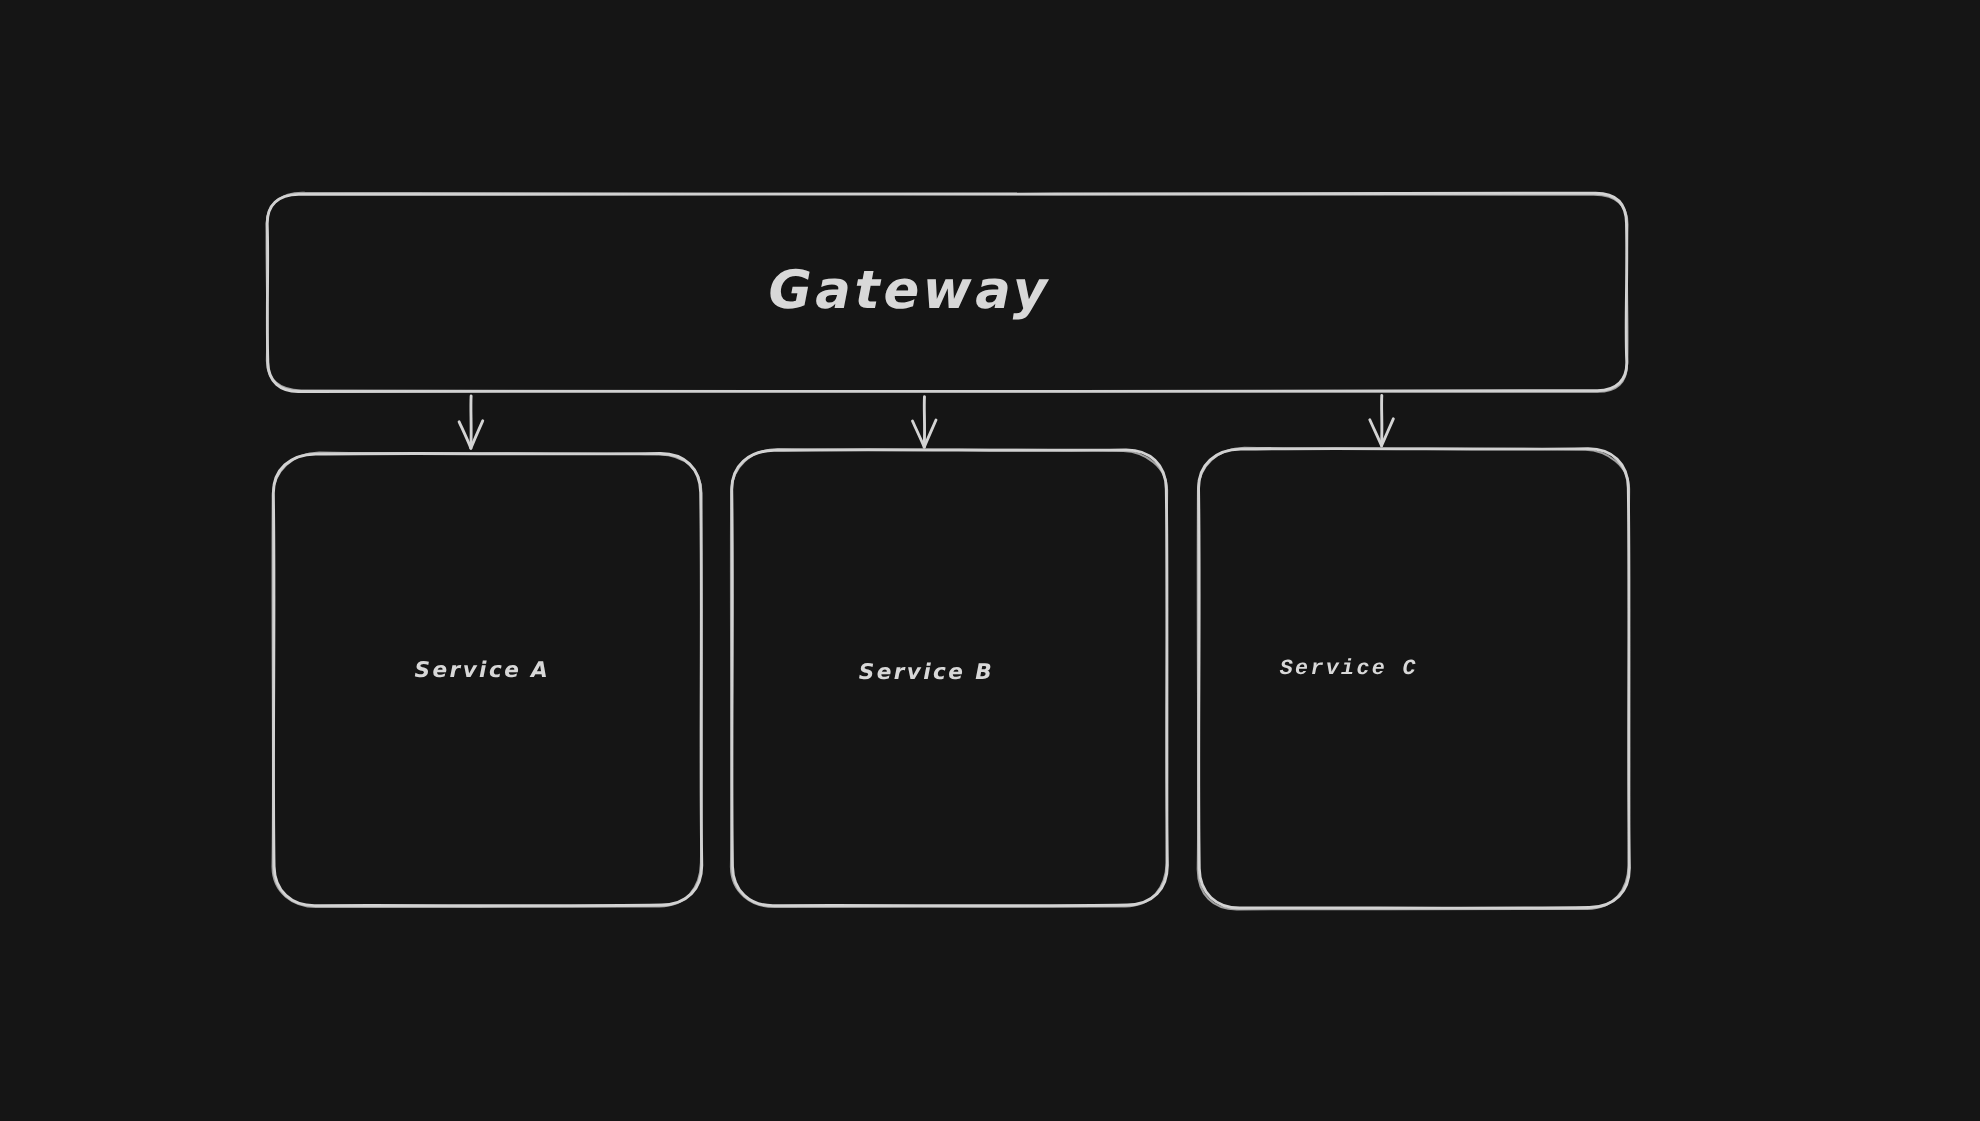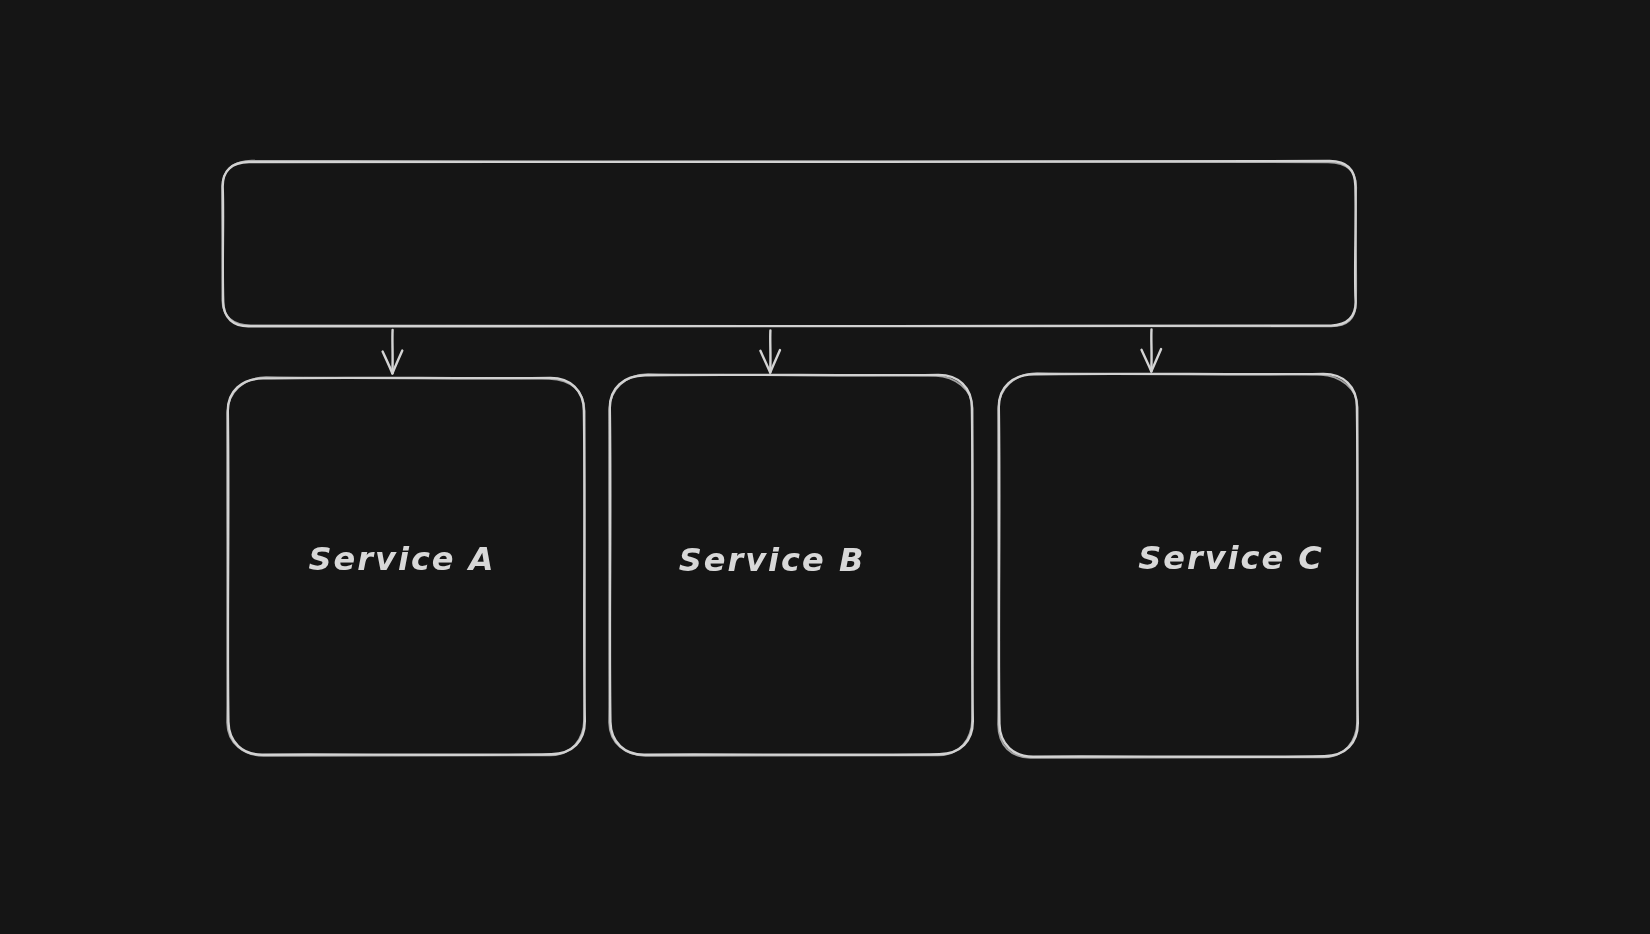--- a/index.html
+++ b/index.html
@@ -48,26 +48,26 @@
     white-space: nowrap;
     user-select: none;
   }
   .label-gateway {
     left: 758px;
     top: 242px;
     font-size: 44px;
     letter-spacing: 3px;
   }
   .label-service {
-    font-size: 32px;
+    font-size: 18px;
     letter-spacing: 2px;
   }
   .label-service-a { left: 402px; top: 559px; }
   .label-service-b { left: 772px; top: 560px; }
-  .label-service-c { left: 1231px; top: 558px; }
+  .label-service-c { left: 1124px; top: 558px; font-family: Liberation Mono, monospace; }
 </style>
 </head>
 <body>
 
 <div class="canvas">
 
   <svg class="shapes" viewBox="0 0 1650 934">
 
     <g>
       <path class="sketch-stroke" d="M 249 162
@@ -166,20 +166,21 @@
     </g>
 
     <g>
       <path class="sketch-stroke" d="M 1151.5 329.5 C 1150.9 341, 1152.1 353, 1151.3 370.2"></path>
       <path class="sketch-stroke" d="M 1141.5 349.8 C 1144.7 357, 1148.1 364, 1151.3 371.4"></path>
       <path class="sketch-stroke" d="M 1161.1 349 C 1157.9 356.4, 1154.5 364, 1151.3 371.4"></path>
     </g>
 
   </svg>
 
+  <div class="node-label label-gateway">Gateway</div>
 
   <div class="node-label label-service label-service-a">Service A</div>
 
   <div class="node-label label-service label-service-b">Service B</div>
 
   <div class="node-label label-service label-service-c">Service C</div>
 
 </div>
 
 </body></html>

